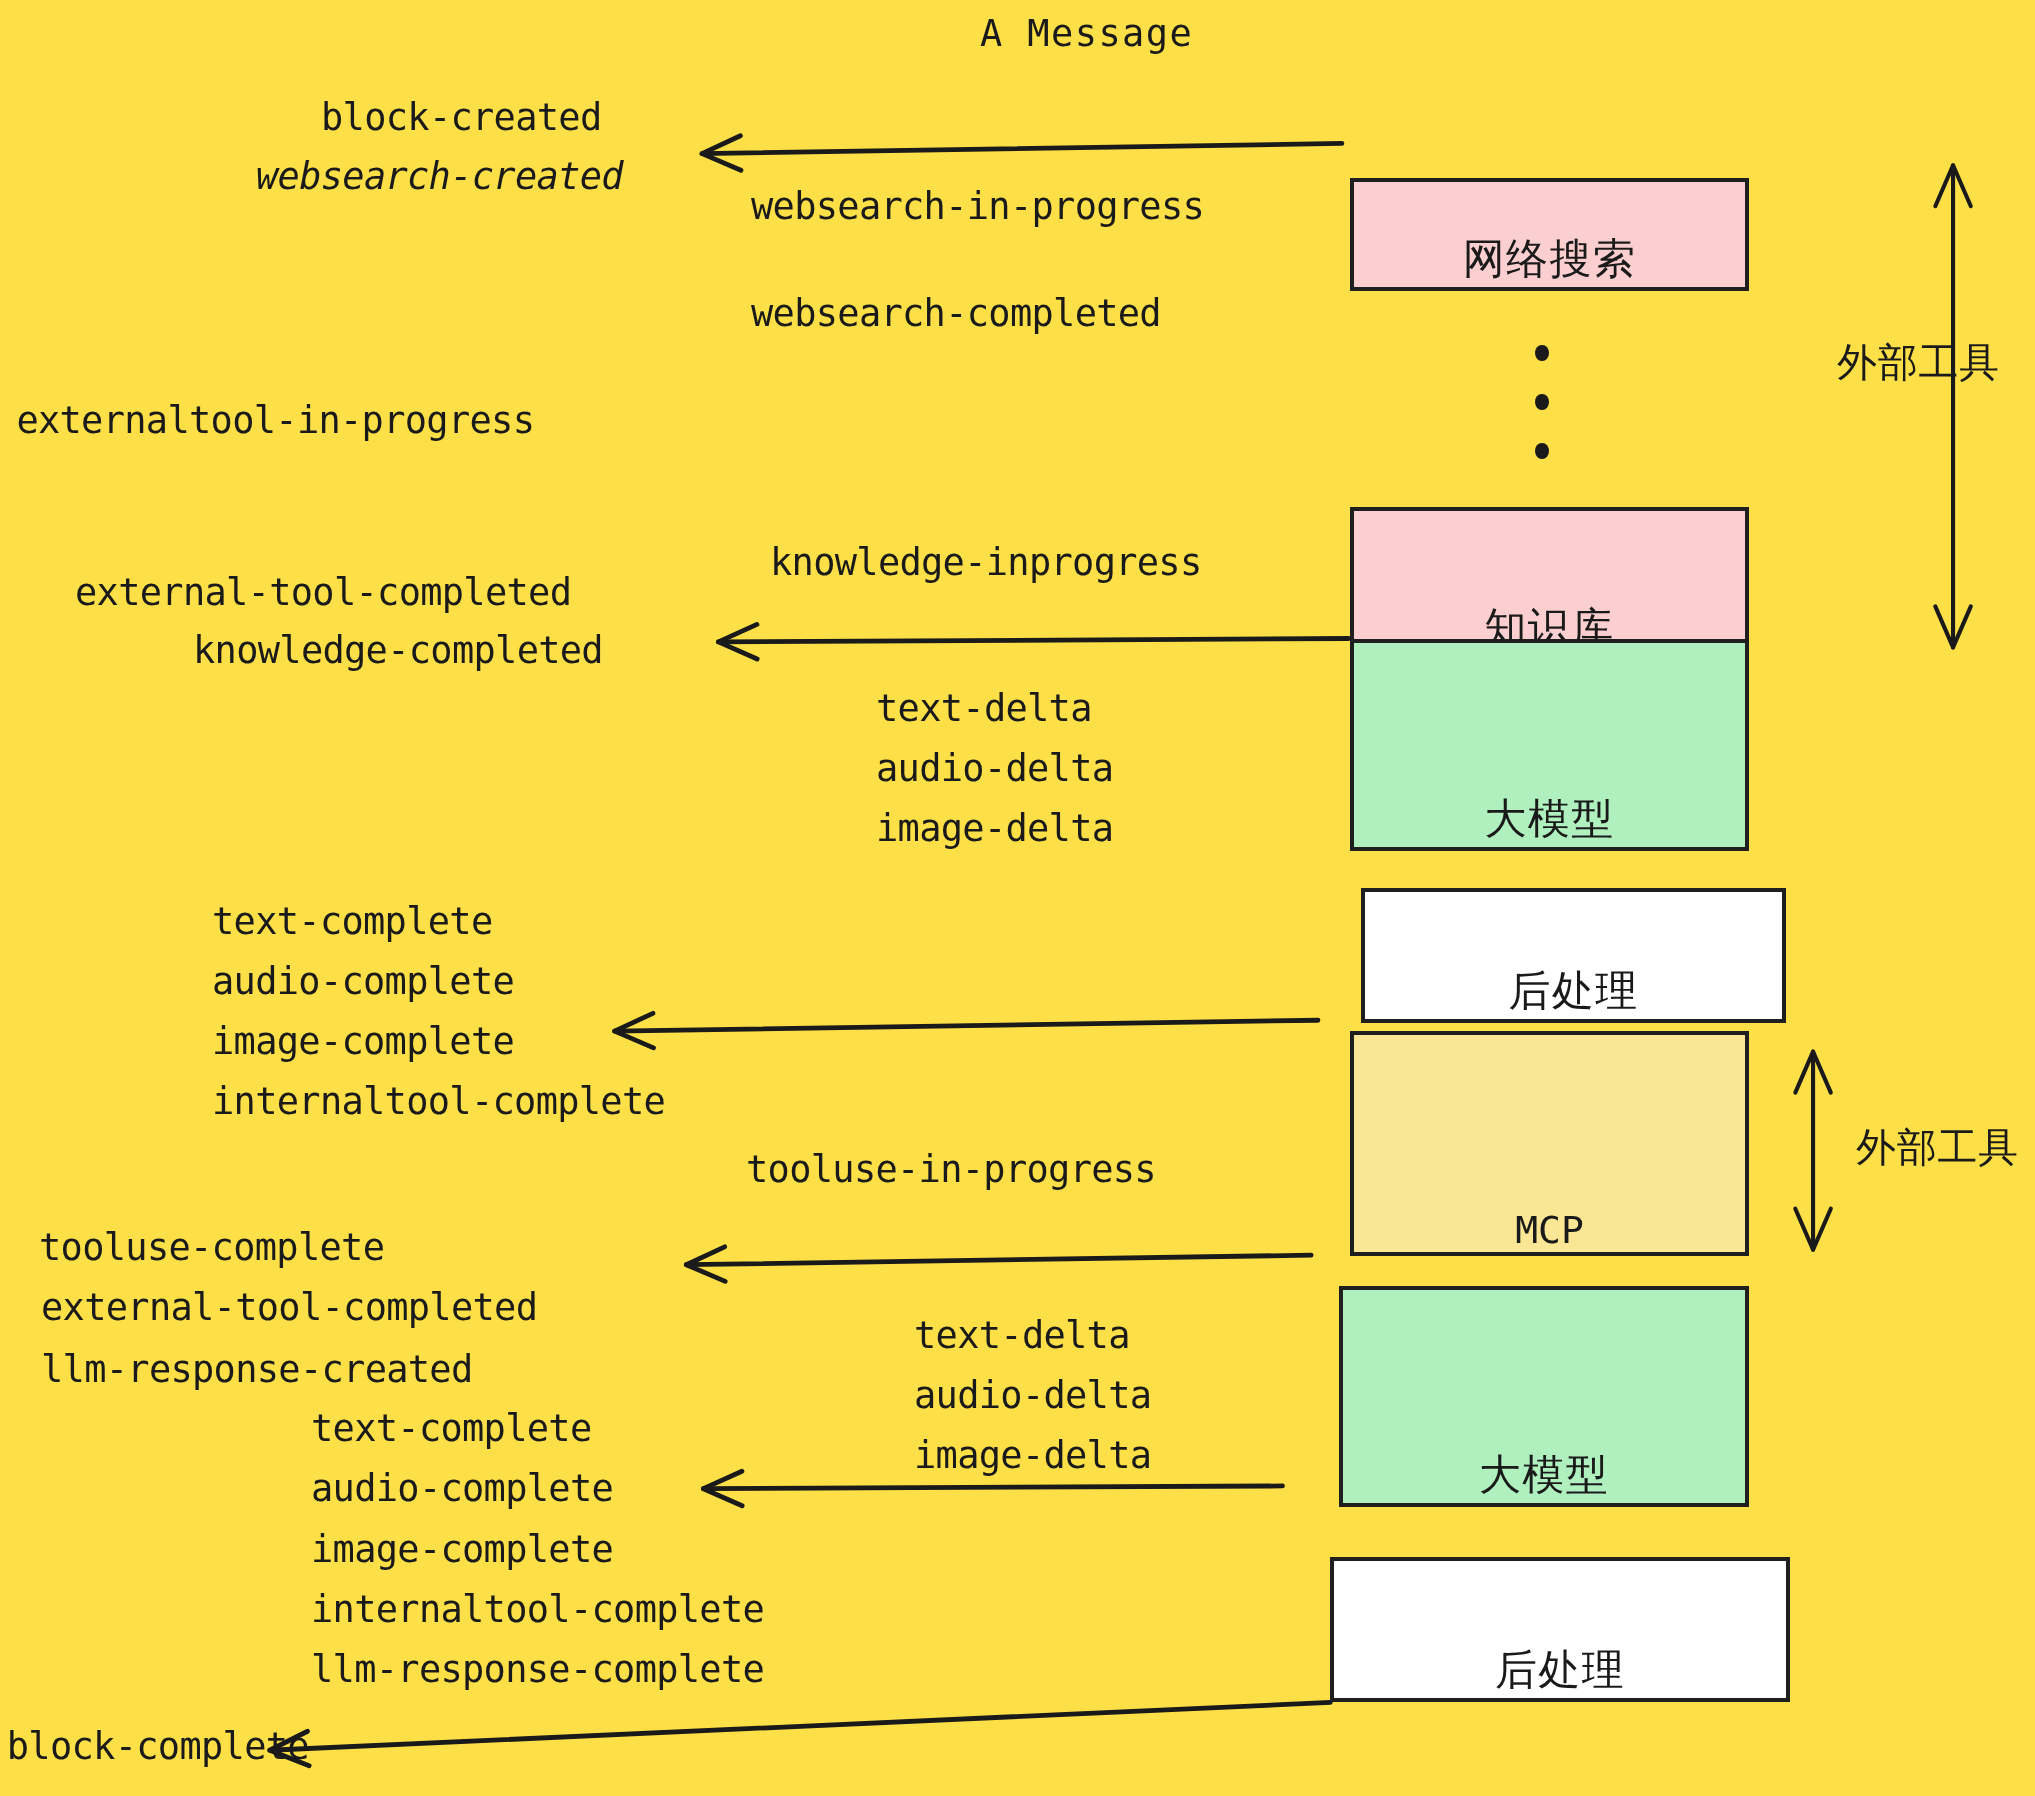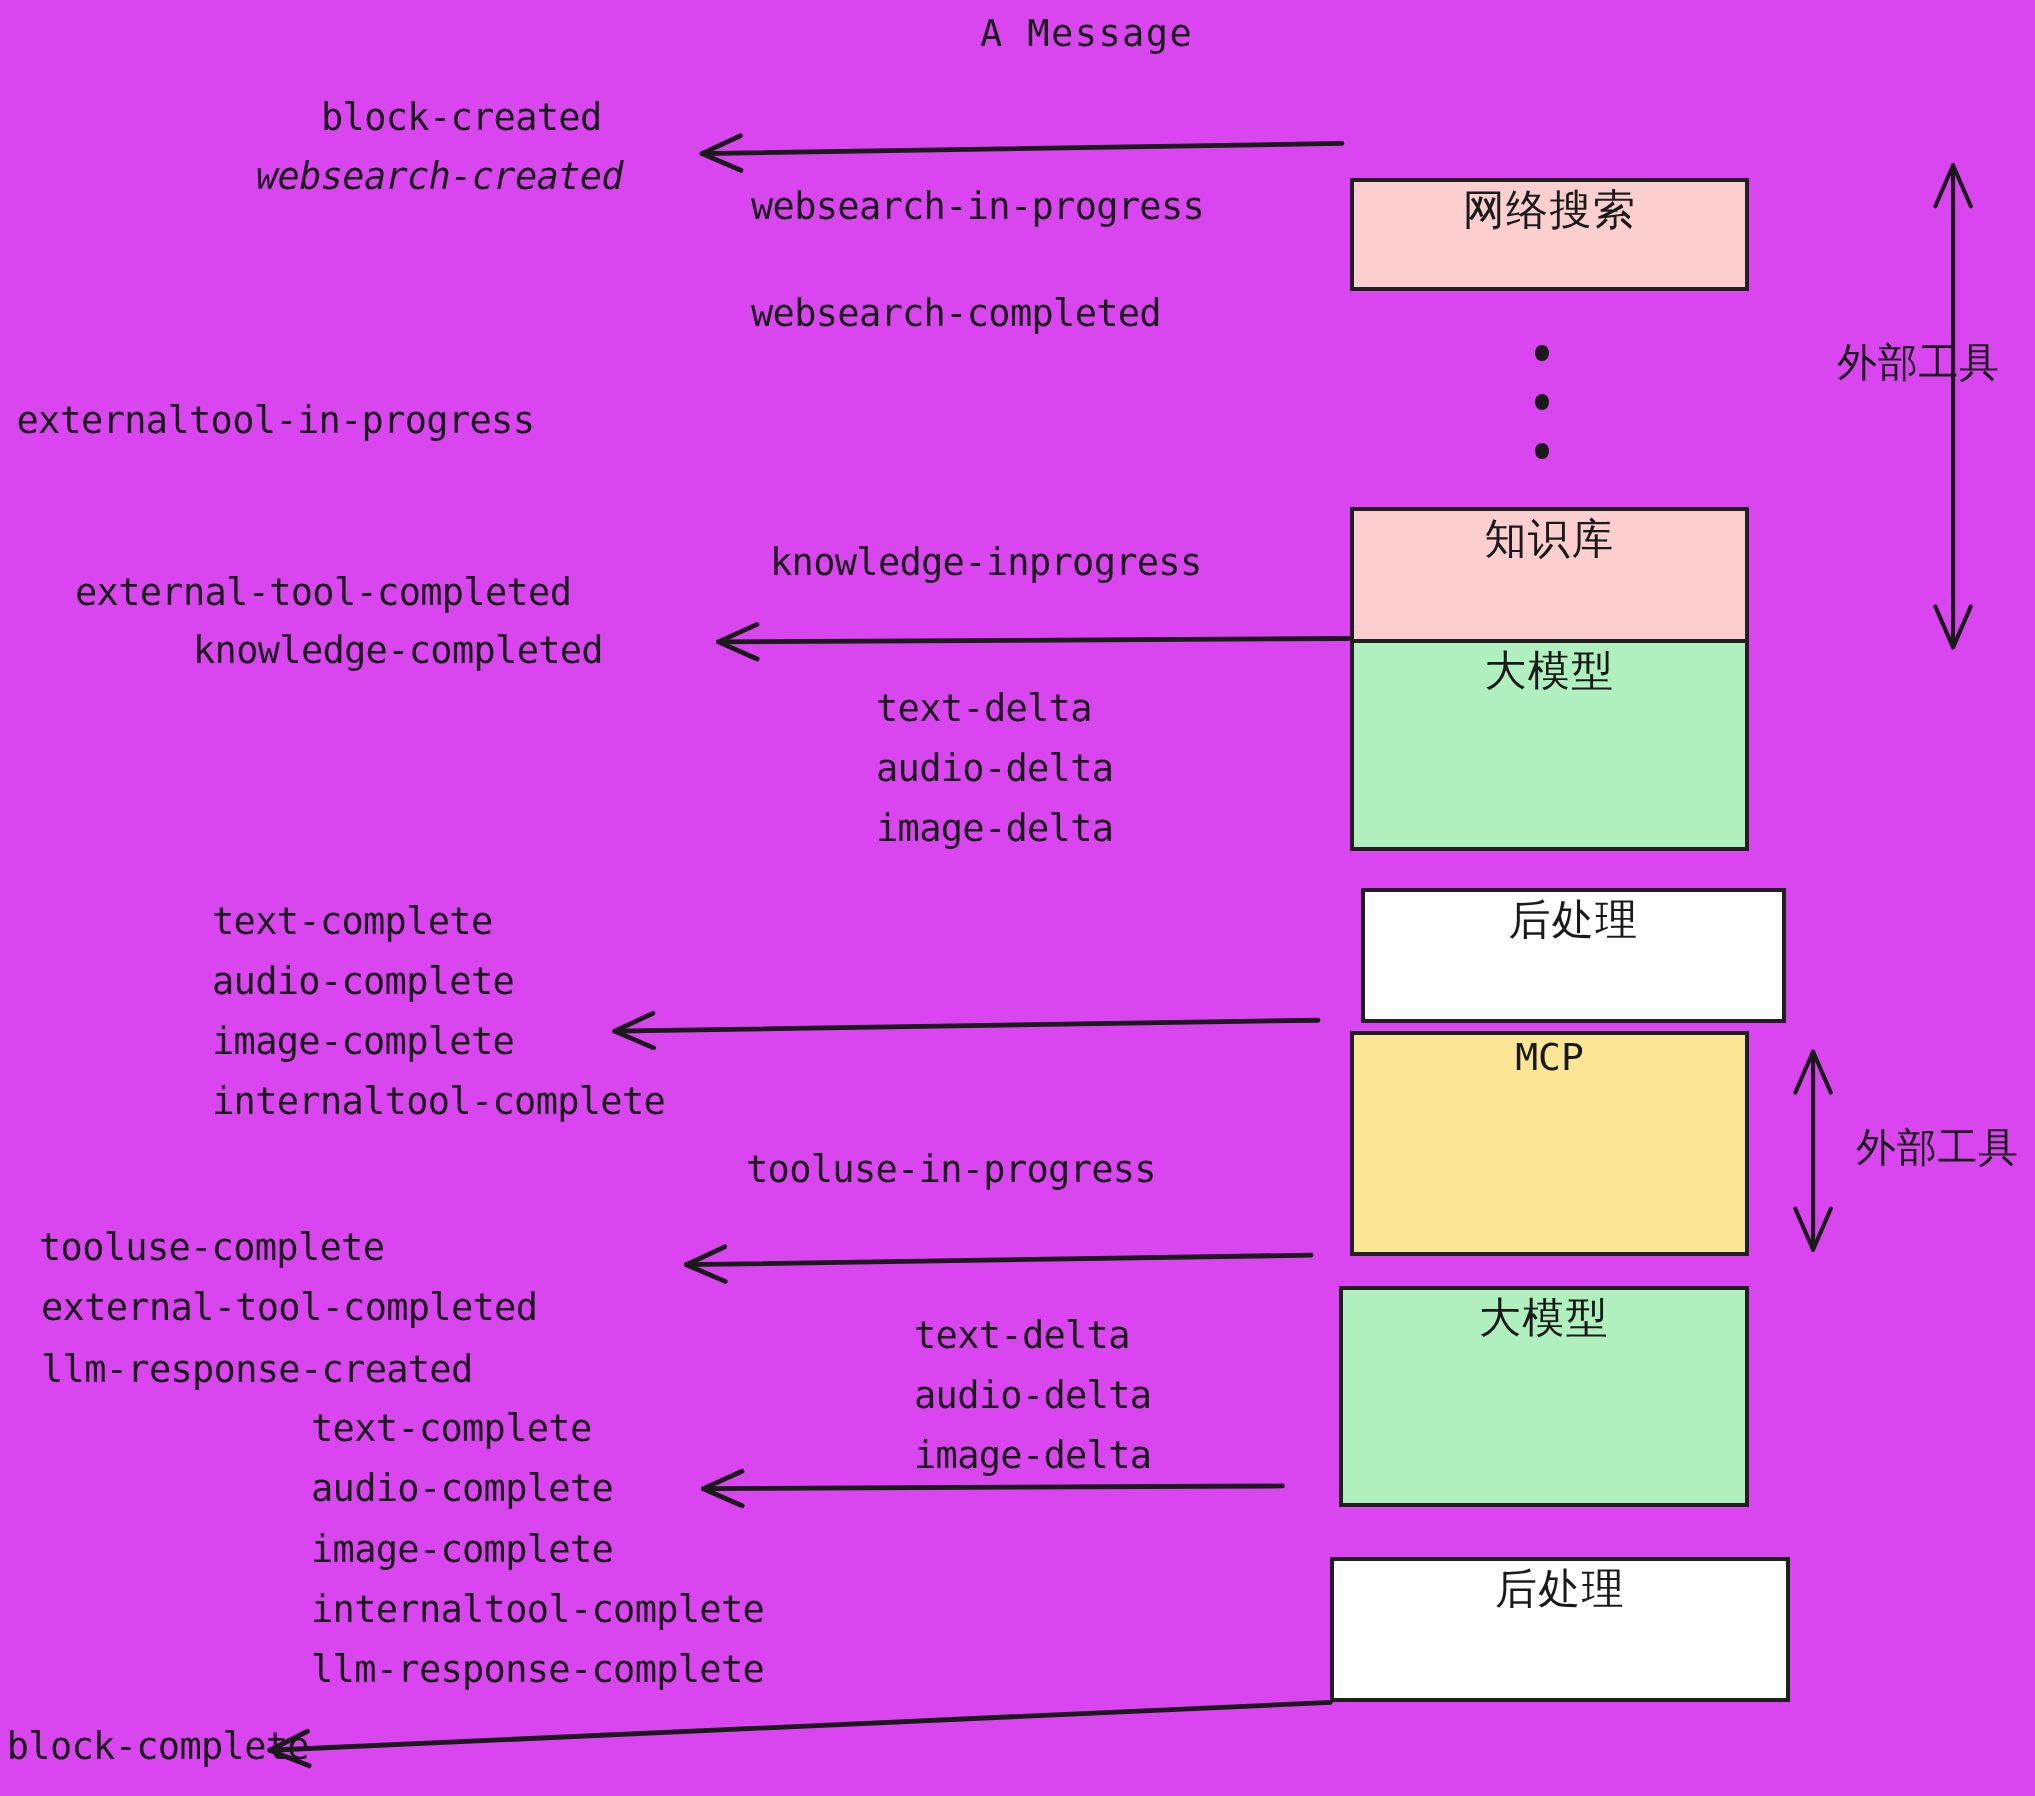--- a/index.html
+++ b/index.html
@@ -4,21 +4,21 @@
 <style>
   html, body {
     margin: 0;
     padding: 0;
     background: #ffffff;
   }
   #stage {
     position: relative;
     width: 2035px;
     height: 1796px;
-    background: #d946ef;
+    background: #fde047;
     overflow: hidden;
     font-family: "DejaVu Sans Mono", "Liberation Mono", monospace;
   }
   .lbl {
     position: absolute;
     white-space: pre;
     color: #1a1a1a;
     font-family: "DejaVu Sans Mono", "Liberation Mono", monospace;
     font-size: 37px;
     line-height: 1;
@@ -30,21 +30,21 @@
     color: #1a1a1a;
     font-family: "DejaVu Sans Mono", "Liberation Mono", monospace;
     font-size: 37px;
     letter-spacing: 1.4px;
   }
   .box {
     position: absolute;
     box-sizing: border-box;
     border: 4.1px solid #1f1f1f;
     display: flex;
-    align-items: flex-start;
+    align-items: flex-end;
     justify-content: center;
     color: #111111;
   }
   .box .boxtxt {
     font-family: "DejaVu Sans", "Liberation Sans", sans-serif;
     font-size: 42px;
     letter-spacing: 1.4px;
     color: #1a1a1a;
   }
   .box.mcp .boxtxt {

